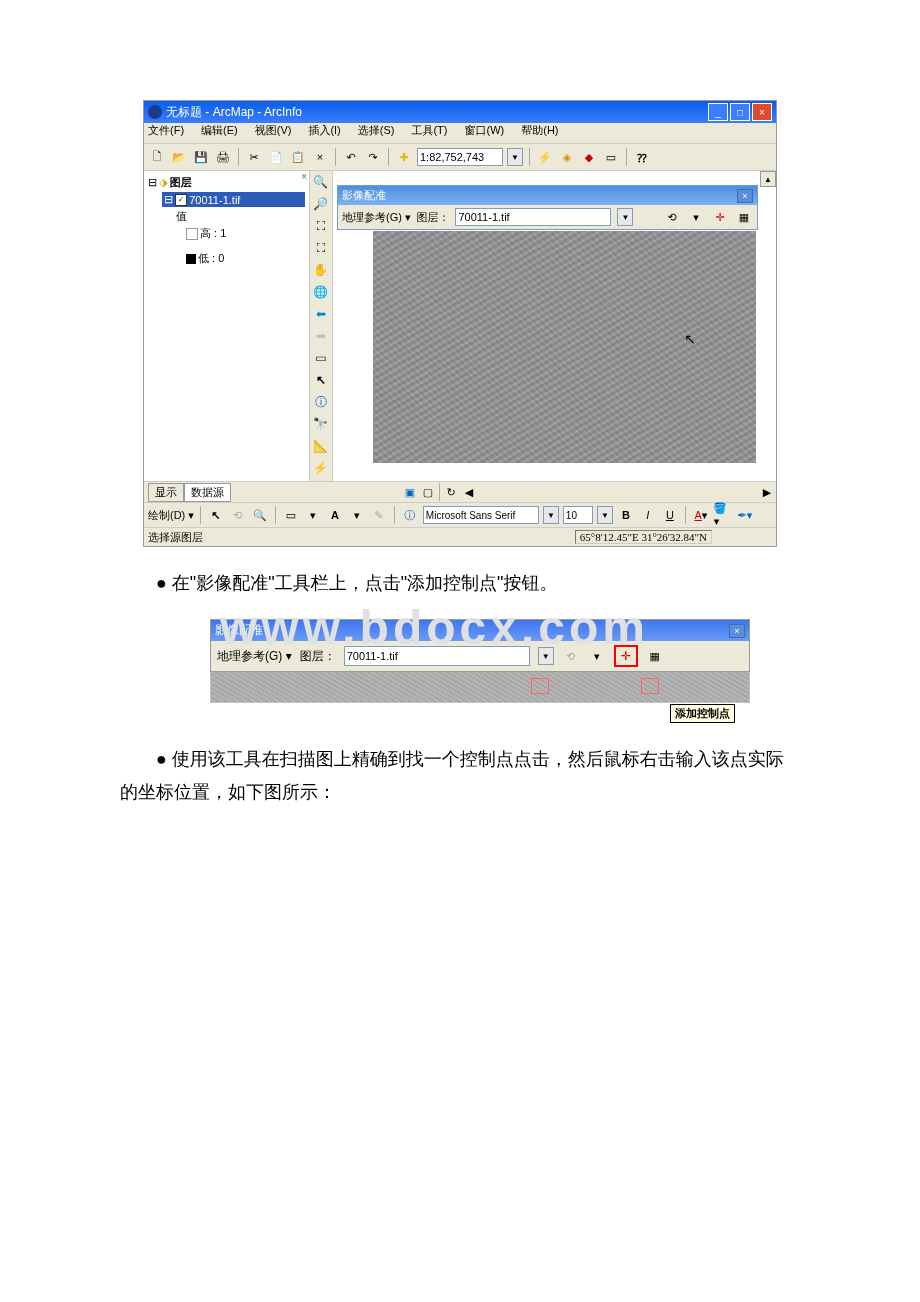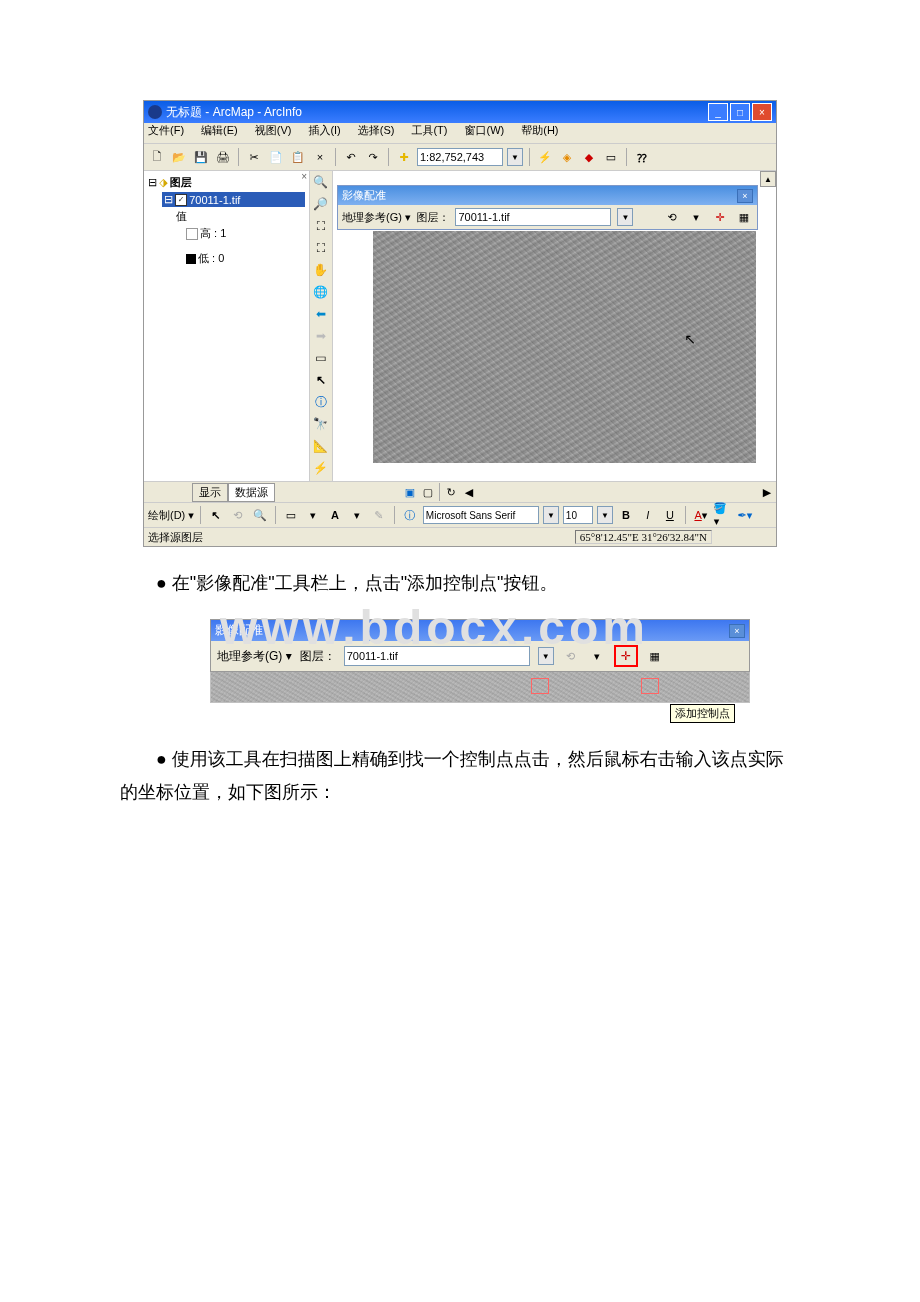--- a/index.html
+++ b/index.html
@@ -37,21 +37,21 @@
 .map-area { flex: 1; position: relative; background: #fff; overflow: hidden; }
 .georef-bar { position: absolute; top: 14px; left: 4px; right: 18px; background: #ece9d8; border: 1px solid #7e98c8; }
 .georef-title { background: linear-gradient(#4a8fe0, #7eb0f0); color: #fff; font-size: 11px; padding: 2px 4px; display: flex; align-items: center; }
 .georef-title .x { margin-left: auto; width: 14px; height: 12px; background: #5a8fd8; border: 1px solid #3a6fb8; display: flex; align-items: center; justify-content: center; font-size: 9px; }
 .georef-content { display: flex; align-items: center; padding: 3px 4px; gap: 6px; font-size: 11px; }
 .layer-input { width: 150px; height: 16px; border: 1px solid #7f9db9; background: #fff; font-size: 11px; padding: 0 2px; }
 .map-img { position: absolute; top: 60px; left: 40px; right: 20px; bottom: 18px; background: #d0d0d0; }
 .map-noise { width: 100%; height: 100%; background: repeating-linear-gradient(45deg, #aaa 0px, #ccc 2px, #999 3px, #bbb 5px), repeating-linear-gradient(-30deg, #888 0px, #ccc 3px, #aaa 4px, #999 6px); background-blend-mode: multiply; opacity: 0.7; }
 .cursor-arrow { position: absolute; top: 160px; right: 80px; font-size: 14px; color: #000; }
 .scroll-up { position: absolute; top: 0; right: 0; width: 14px; height: 14px; background: #ece9d8; border: 1px solid #999; font-size: 8px; display: flex; align-items: center; justify-content: center; }
-.bottom-bar { display: flex; height: 20px; background: #ece9d8; border-top: 1px solid #ccc; align-items: center; font-size: 11px; padding-left: 44px; }
+.bottom-bar { display: flex; height: 20px; background: #ece9d8; border-top: 1px solid #ccc; align-items: center; font-size: 11px; }
 .bottom-tabs { display: flex; margin-left: 4px; }
 .bottom-tab { border: 1px solid #999; padding: 1px 6px; background: #ece9d8; }
 .bottom-tab.active { background: #fff; }
 .draw-bar { display: flex; height: 24px; background: #ece9d8; border-top: 1px solid #ccc; align-items: center; font-size: 11px; padding: 0 4px; gap: 4px; }
 .font-input { width: 110px; height: 16px; border: 1px solid #7f9db9; background: #fff; font-size: 10px; padding: 0 2px; }
 .size-input { width: 24px; height: 16px; border: 1px solid #7f9db9; background: #fff; font-size: 10px; padding: 0 2px; }
 .status-bar { display: flex; height: 18px; background: #ece9d8; border-top: 1px solid #ccc; align-items: center; font-size: 11px; padding: 0 4px; font-family: Liberation Serif, serif; }
 .status-left { flex: 1; }
 .status-coord { border: 1px inset #ccc; padding: 0 4px; }
 
@@ -59,21 +59,21 @@
 .step-title { text-align: center; font-weight: bold; margin: 30px 0 20px 0; font-size: 18px; }
 .indent { text-indent: 2em; }
 
 .small-screenshot { margin: 10px auto 10px 150px; width: 540px; }
 .georef-bar2 { background: #ece9d8; border: 1px solid #999; }
 .georef-title2 { background: linear-gradient(#3d77f0, #6a9af5); color: #fff; font-size: 12px; padding: 2px 4px; display: flex; align-items: center; }
 .georef-title2 .x { margin-left: auto; width: 14px; height: 12px; background: #5a8fd8; border: 1px solid #3a6fb8; display: flex; align-items: center; justify-content: center; font-size: 9px; }
 .georef-content2 { display: flex; align-items: center; padding: 4px 6px; gap: 8px; font-size: 12px; }
 .layer-input2 { width: 180px; height: 18px; border: 1px solid #7f9db9; background: #fff; font-size: 11px; padding: 0 2px; }
 .cp-btn { width: 20px; height: 18px; border: 2px solid red; display: flex; align-items: center; justify-content: center; color: #c00; font-size: 12px; }
-.tooltip-box { background: #ffffe1; border: 1px solid #000; font-size: 11px; padding: 1px 4px; display: inline-block; margin-left: 460px; }
+.tooltip-box { background: #ffffe1; border: 1px solid #000; font-size: 11px; padding: 1px 4px; display: inline-block; margin-left: 460px; font-weight: bold; }
 .map-strip { height: 30px; background: repeating-linear-gradient(30deg, #888 0, #bbb 2px, #999 4px), repeating-linear-gradient(-50deg, #aaa 0, #ccc 3px); background-blend-mode: multiply; opacity: 0.6; border: 1px solid #999; border-top: none; position: relative; }
 .red-box { position: absolute; width: 16px; height: 14px; border: 1px solid red; }
 </style>
 </head>
 <body>
 
 <div class="page">
   <div class="watermark">www.bdocx.com</div>
 
   <div class="screenshot">

